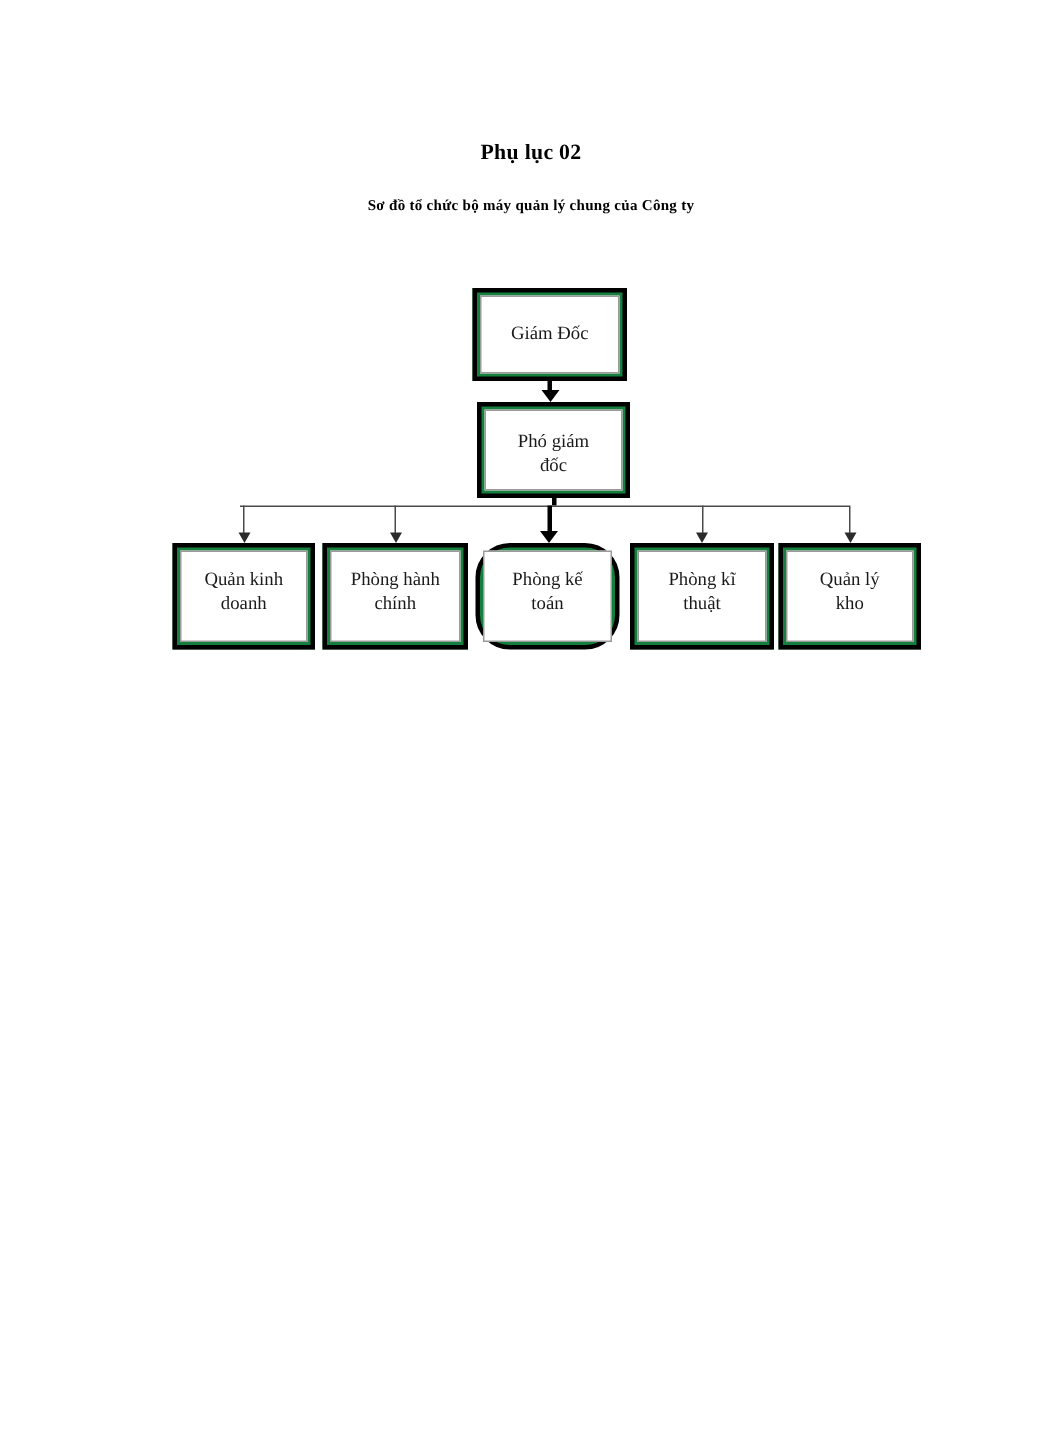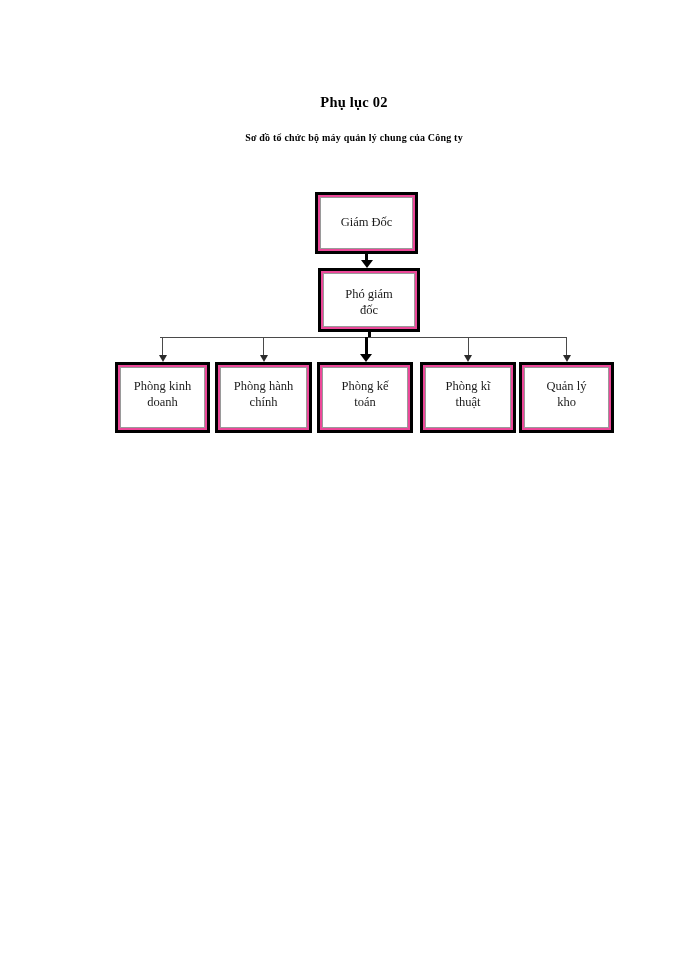--- a/index.html
+++ b/index.html
@@ -49,21 +49,21 @@
     position: absolute;
     left: 0; top: 0;
     width: 700px;
     height: 960px;
   }
 
   
   .node {
     position: absolute;
     box-sizing: border-box;
-    background: #ec4899;
+    background: #15803d;
     border: 3px solid #000000;
     padding: 2px;
   }
   .node-inner {
     box-sizing: border-box;
     width: 100%;
     height: 100%;
     border: 1px solid #9a9a9a;
     background: #ffffff;
     display: block;
@@ -171,33 +171,33 @@
     <div class="conn arrow-thick" id="drop-3-head" style="left: 360px; top: 354px;"></div>
 
     <div class="conn stem-thin" id="drop-4" style="left: 467.5px; top: 337px; height: 20px;"></div>
     <div class="conn arrow-thin" id="drop-4-head" style="left: 464px; top: 355px;"></div>
 
     <div class="conn stem-thin" id="drop-5" style="left: 566px; top: 337px; height: 20px;"></div>
     <div class="conn arrow-thin" id="drop-5-head" style="left: 562.5px; top: 355px;"></div>
 
     <div class="node leaf" id="node-phong-kinh-doanh" style="left: 115px; top: 362px; width: 95px; height: 71px;">
       <div class="node-inner">
-        <span class="node-label">Phòng kinh
+        <span class="node-label">Quản kinh
 doanh</span>
       </div>
     </div>
 
     <div class="node leaf" id="node-phong-hanh-chinh" style="left: 215px; top: 362px; width: 97px; height: 71px;">
       <div class="node-inner">
         <span class="node-label">Phòng hành
 chính</span>
       </div>
     </div>
 
-    <div class="node leaf" id="node-phong-ke-toan" style="left: 317px; top: 362px; width: 96px; height: 71px;">
+    <div class="node leaf" id="node-phong-ke-toan" style="left: 317px; top: 362px; width: 96px; height: 71px; border-radius: 23px;">
       <div class="node-inner">
         <span class="node-label">Phòng kế
 toán</span>
       </div>
     </div>
 
     <div class="node leaf" id="node-quan-ly-kho" style="left: 519px; top: 362px; width: 95px; height: 71px;">
       <div class="node-inner">
         <span class="node-label">Quản lý
 kho</span>

